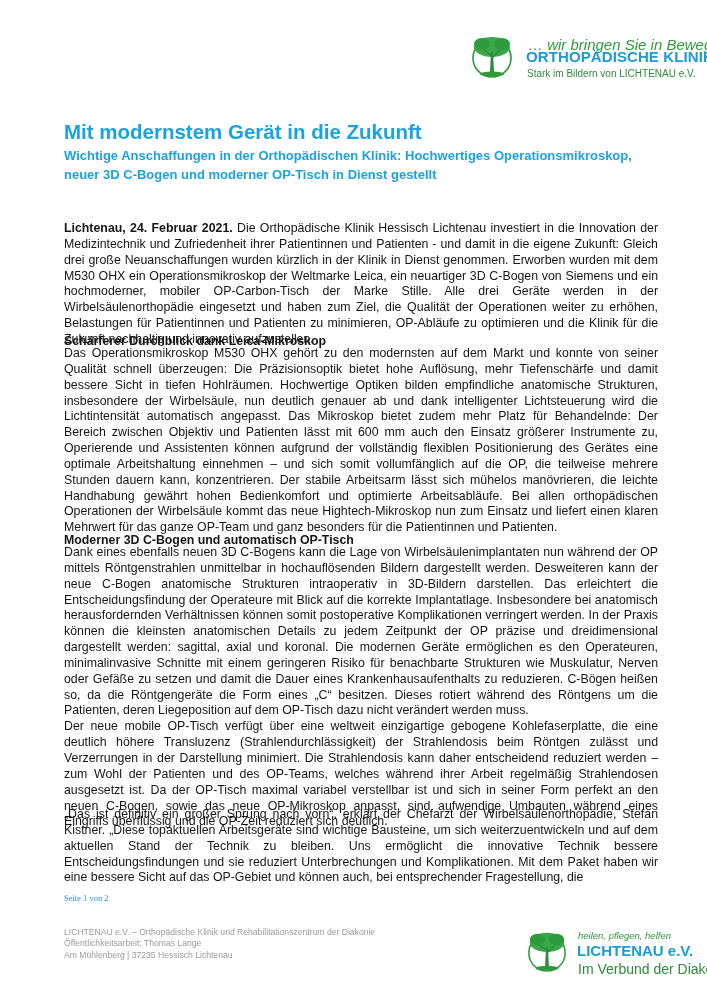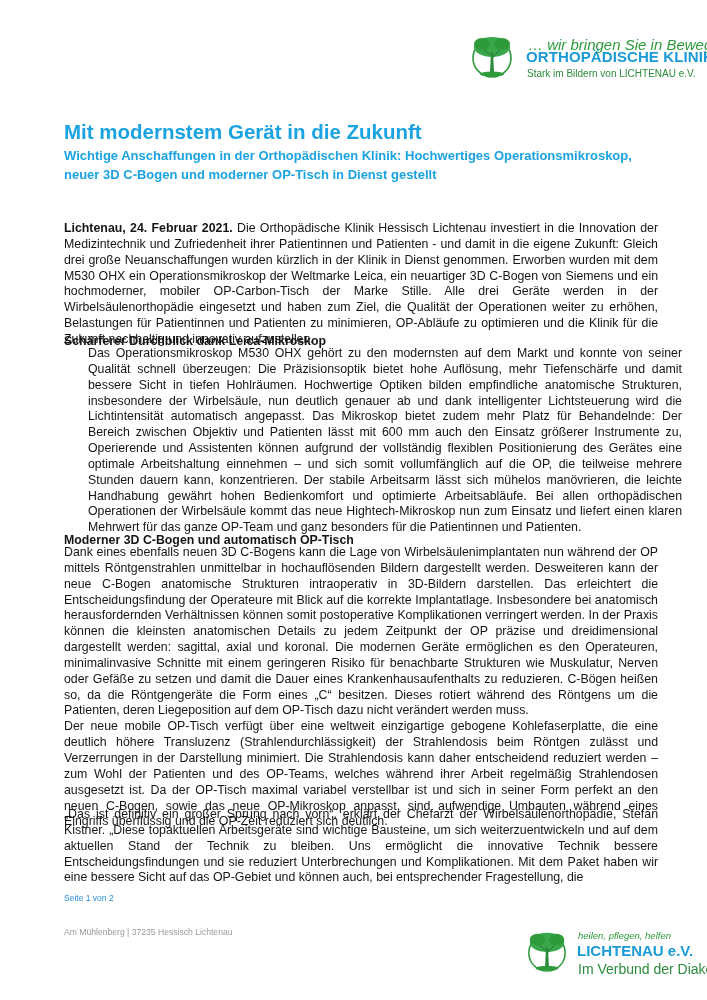--- a/index.html
+++ b/index.html
@@ -13,26 +13,26 @@
 
   .title { position: absolute; left: 64px; top: 120px; font-size: 20.5px; font-weight: bold; color: #1aa3e0; white-space: nowrap; }
   .subtitle { position: absolute; left: 64px; top: 146px; width: 600px; font-size: 13px; font-weight: bold; color: #1aa3e0; line-height: 19px; }
 
   .body-text { position: absolute; left: 64px; width: 594px; font-size: 12.35px; line-height: 15.85px; text-align: justify; color: #151515; }
   .body-text b { font-weight: bold; }
   .section-head { position: absolute; left: 64px; font-size: 12.35px; font-weight: bold; color: #151515; white-space: nowrap; margin-top: 19px; }
 
   .p1 { top: 194px; margin-top: 27px; }
   .h1 { top: 315px; }
-  .p2 { top: 346px; margin-left: 24px; }
+  .p2 { top: 346px; }
   .h2 { top: 514px; }
   .p3 { top: 545px; }
   .p4 { top: 807px; }
 
-  .page-num { position: absolute; left: 64px; top: 893px; font-size: 8.5px; color: #2b8fd6; }
+  .page-num { position: absolute; left: 64px; top: 893px; font-size: 8.5px; color: #2b8fd6; font-family: Liberation Serif, serif; }
 
   .footer { position: absolute; left: 64px; top: 927px; font-size: 8.6px; color: #9a9a9a; line-height: 11.4px; white-space: nowrap; }
 
   .logo-bottom { position: absolute; left: 526px; top: 928px; width: 181px; height: 50px; }
   .logo-bottom .tree { position: absolute; left: 0; top: 0; width: 42px; height: 46px; }
   .logo-bottom .tagline { position: absolute; left: 52px; top: 2px; font-size: 9.5px; font-style: italic; color: #2e9a3c; white-space: nowrap; }
   .logo-bottom .name { position: absolute; left: 51px; top: 14px; font-size: 15px; font-weight: bold; color: #1a9ad6; white-space: nowrap; }
   .logo-bottom .sub { position: absolute; left: 52px; top: 33px; font-size: 14px; color: #2e8a3c; white-space: nowrap; }
 </style>
 </head>
@@ -65,20 +65,22 @@
 <div class="body-text p3">
   <div>Dank eines ebenfalls neuen 3D C-Bogens kann die Lage von Wirbelsäulenimplantaten nun während der OP mittels Röntgenstrahlen unmittelbar in hochauflösenden Bildern dargestellt werden. Desweiteren kann der neue C-Bogen anatomische Strukturen intraoperativ in 3D-Bildern darstellen. Das erleichtert die Entscheidungsfindung der Operateure mit Blick auf die korrekte Implantatlage. Insbesondere bei anatomisch herausfordernden Verhältnissen können somit postoperative Komplikationen verringert werden. In der Praxis können die kleinsten anatomischen Details zu jedem Zeitpunkt der OP präzise und dreidimensional dargestellt werden: sagittal, axial und koronal. Die modernen Geräte ermöglichen es den Operateuren, minimalinvasive Schnitte mit einem geringeren Risiko für benachbarte Strukturen wie Muskulatur, Nerven oder Gefäße zu setzen und damit die Dauer eines Krankenhausaufenthalts zu reduzieren. C-Bögen heißen so, da die Röntgengeräte die Form eines „C“ besitzen. Dieses rotiert während des Röntgens um die Patienten, deren Liegeposition auf dem OP-Tisch dazu nicht verändert werden muss.</div>
   <div>Der neue mobile OP-Tisch verfügt über eine weltweit einzigartige gebogene Kohlefaserplatte, die eine deutlich höhere Transluzenz (Strahlendurchlässigkeit) der Strahlendosis beim Röntgen zulässt und Verzerrungen in der Darstellung minimiert. Die Strahlendosis kann daher entscheidend reduziert werden – zum Wohl der Patienten und des OP-Teams, welches während ihrer Arbeit regelmäßig Strahlendosen ausgesetzt ist. Da der OP-Tisch maximal variabel verstellbar ist und sich in seiner Form perfekt an den neuen C-Bogen, sowie das neue OP-Mikroskop anpasst, sind aufwendige Umbauten während eines Eingriffs überflüssig und die OP-Zeit reduziert sich deutlich.</div>
 </div>
 
 <div class="body-text p4">„Das ist definitiv ein großer Sprung nach vorn“, erklärt der Chefarzt der Wirbelsäulenorthopädie, Stefan Kistner. „Diese topaktuellen Arbeitsgeräte sind wichtige Bausteine, um sich weiterzuentwickeln und auf dem aktuellen Stand der Technik zu bleiben. Uns ermöglicht die innovative Technik bessere Entscheidungsfindungen und sie reduziert Unterbrechungen und Komplikationen. Mit dem Paket haben wir eine bessere Sicht auf das OP-Gebiet und können auch, bei entsprechender Fragestellung, die</div>
 
 <div class="page-num">Seite 1 von 2</div>
 
 <div class="footer">
+  <div>LICHTENAU e.V. – Orthopädische Klinik und Rehabilitationszentrum der Diakonie</div>
+  <div>Öffentlichkeitsarbeit: Thomas Lange</div>
   <div>Am Mühlenberg | 37235 Hessisch Lichtenau</div>
 </div>
 
 <div class="logo-bottom">
   <svg class="tree" viewBox="0 0 44 48">
     <circle cx="22" cy="26" r="19" fill="none" stroke="#2e9a3c" stroke-width="1.6"></circle>
     <ellipse cx="22" cy="15" rx="18" ry="10" fill="#3aa84a"></ellipse>
     <ellipse cx="12" cy="12" rx="8" ry="6" fill="#2e9a3c"></ellipse>
     <ellipse cx="32" cy="12" rx="8" ry="6" fill="#2e9a3c"></ellipse>
     <path d="M21 20 L20 40 L24 40 L23 20 Z" fill="#2e8a3c"></path>

